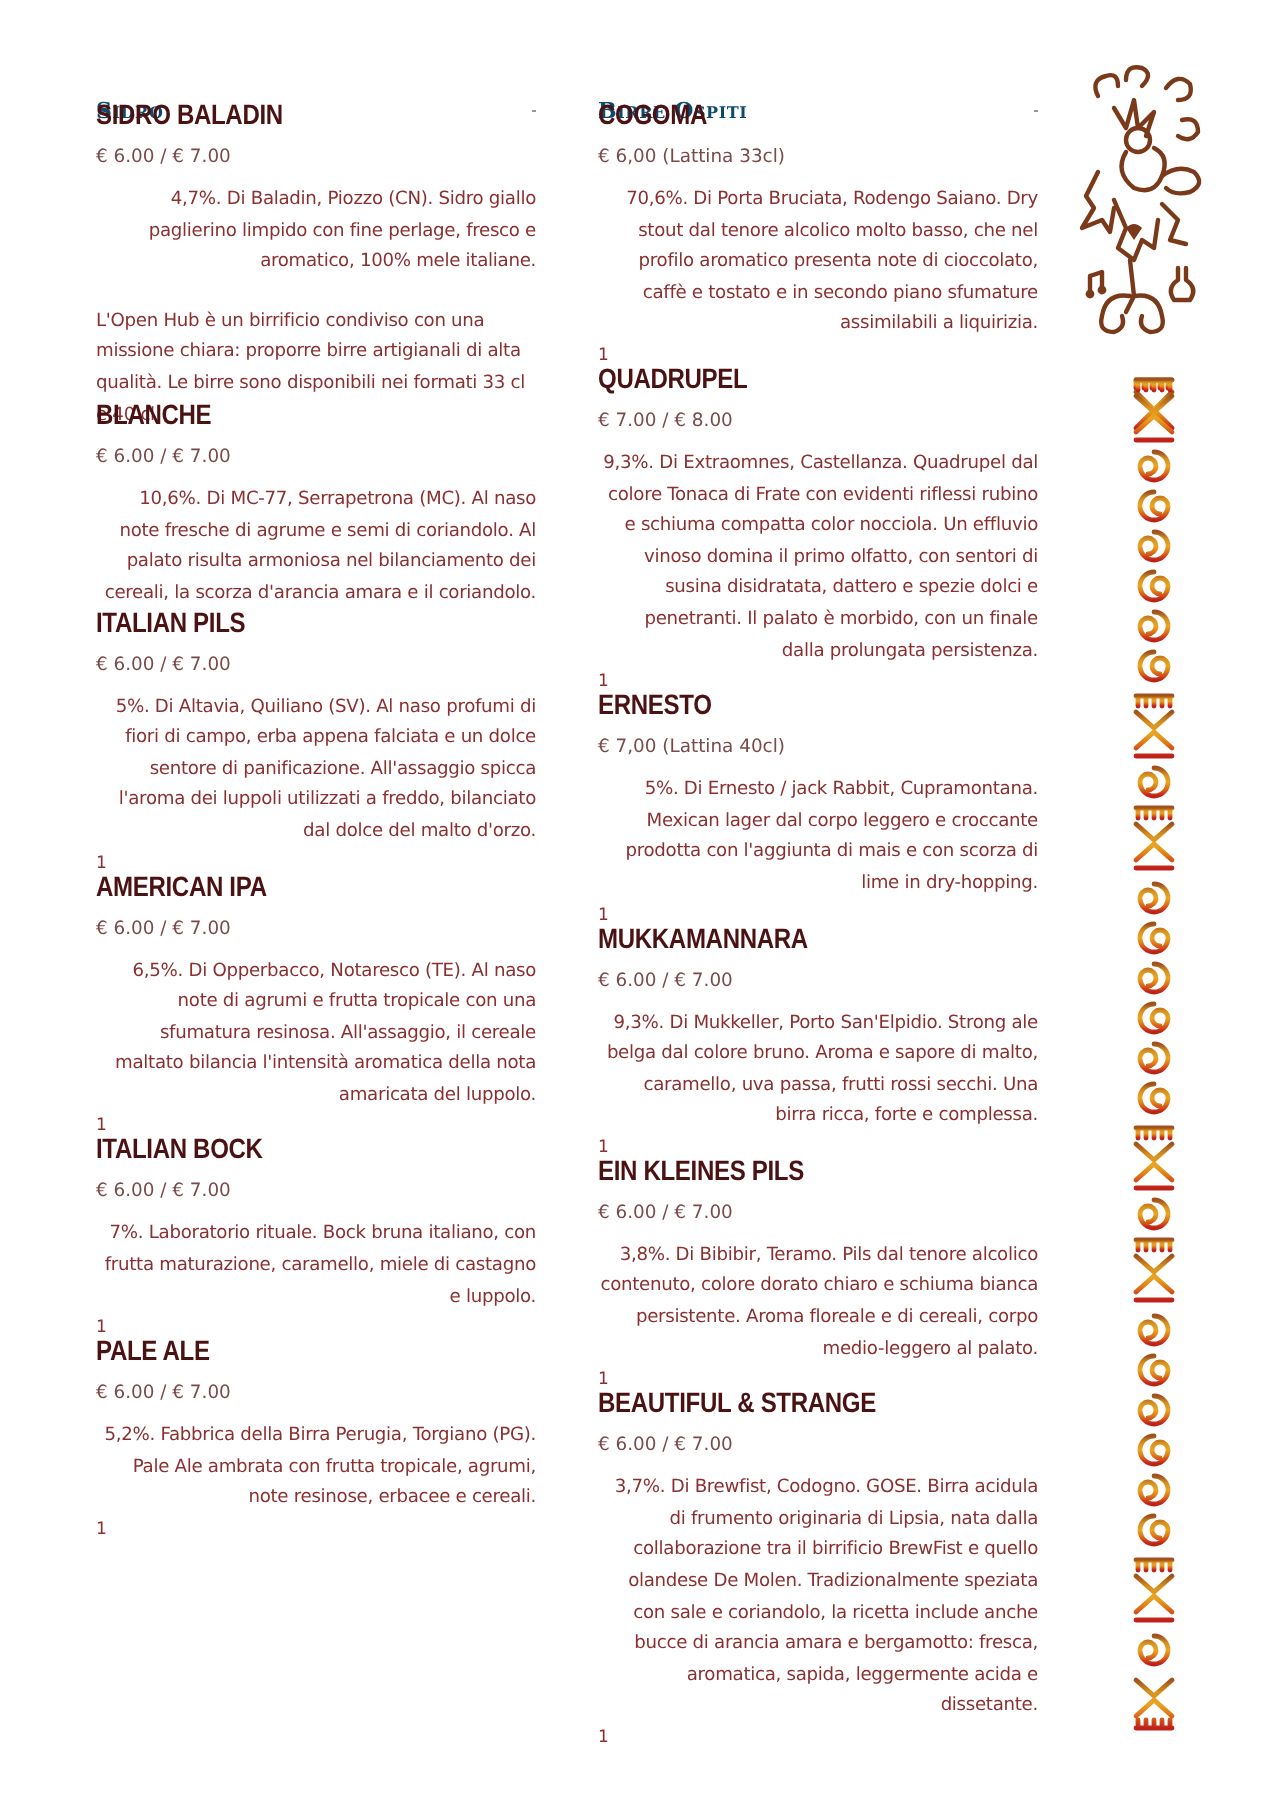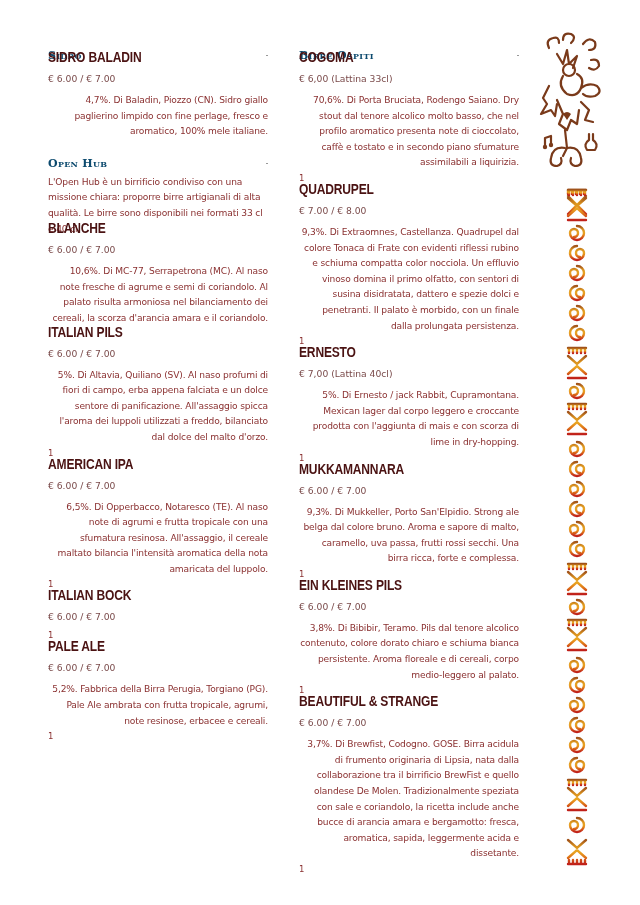--- a/index.html
+++ b/index.html
@@ -88,24 +88,20 @@
     <div style="margin-top:2px;">
       <div class="item-head">
         <span class="item-name">Sidro Baladin</span>
         <span class="item-price">€ 6.00 / € 7.00</span>
       </div>
       <div class="item-desc">4,7%. Di Baladin, Piozzo (CN). Sidro giallo paglierino limpido con fine perlage, fresco e aromatico, 100% mele italiane.</div>
     </div>
   </div>
 
   <div style="margin-top:14px;">
-    <div class="section-title">
-      <span>Open Hub</span>
-      <span class="dot"></span>
-    </div>
     <div class="section-intro">L'Open Hub è un birrificio condiviso con una missione chiara: proporre birre artigianali di alta qualità. Le birre sono disponibili nei formati 33 cl e 40 cl</div>
 
     <div style="margin-top:2px;">
       <div class="item-head">
         <span class="item-name">Blanche</span>
         <span class="item-price">€ 6.00 / € 7.00</span>
       </div>
       <div class="item-desc">10,6%. Di MC-77, Serrapetrona (MC). Al naso note fresche di agrume e semi di coriandolo. Al palato risulta armoniosa nel bilanciamento dei cereali, la scorza d'arancia amara e il coriandolo.</div>
     </div>
 
@@ -125,20 +121,21 @@
       </div>
       <div class="item-desc">6,5%. Di Opperbacco, Notaresco (TE). Al naso note di agrumi e frutta tropicale con una sfumatura resinosa. All'assaggio, il cereale maltato bilancia l'intensità aromatica della nota amaricata del luppolo.</div>
       <div class="item-qty">1</div>
     </div>
 
     <div style="margin-top:14px;">
       <div class="item-head">
         <span class="item-name">Italian Bock</span>
         <span class="item-price">€ 6.00 / € 7.00</span>
       </div>
+      <div class="item-desc">7%. Laboratorio rituale. Bock bruna italiano, con frutta maturazione, caramello, miele di castagno e luppolo.</div>
       <div class="item-qty">1</div>
     </div>
 
     <div style="margin-top:14px;">
       <div class="item-head">
         <span class="item-name">Pale Ale</span>
         <span class="item-price">€ 6.00 / € 7.00</span>
       </div>
       <div class="item-desc">5,2%. Fabbrica della Birra Perugia, Torgiano (PG). Pale Ale ambrata con frutta tropicale, agrumi, note resinose, erbacee e cereali.</div>
       <div class="item-qty">1</div>

